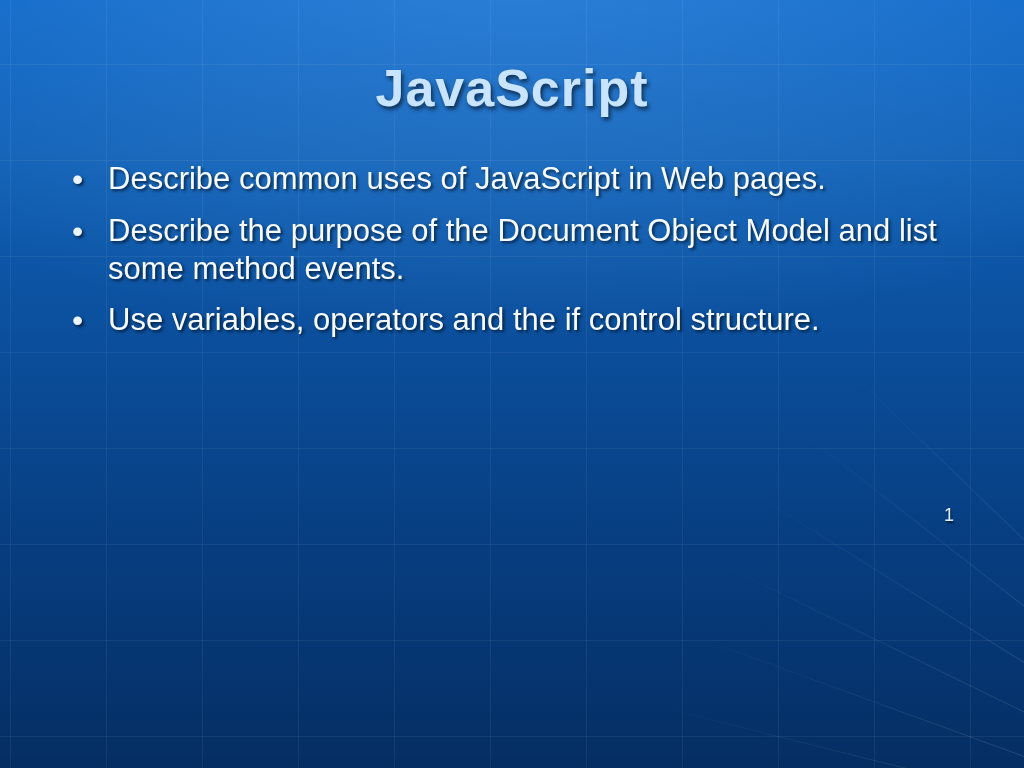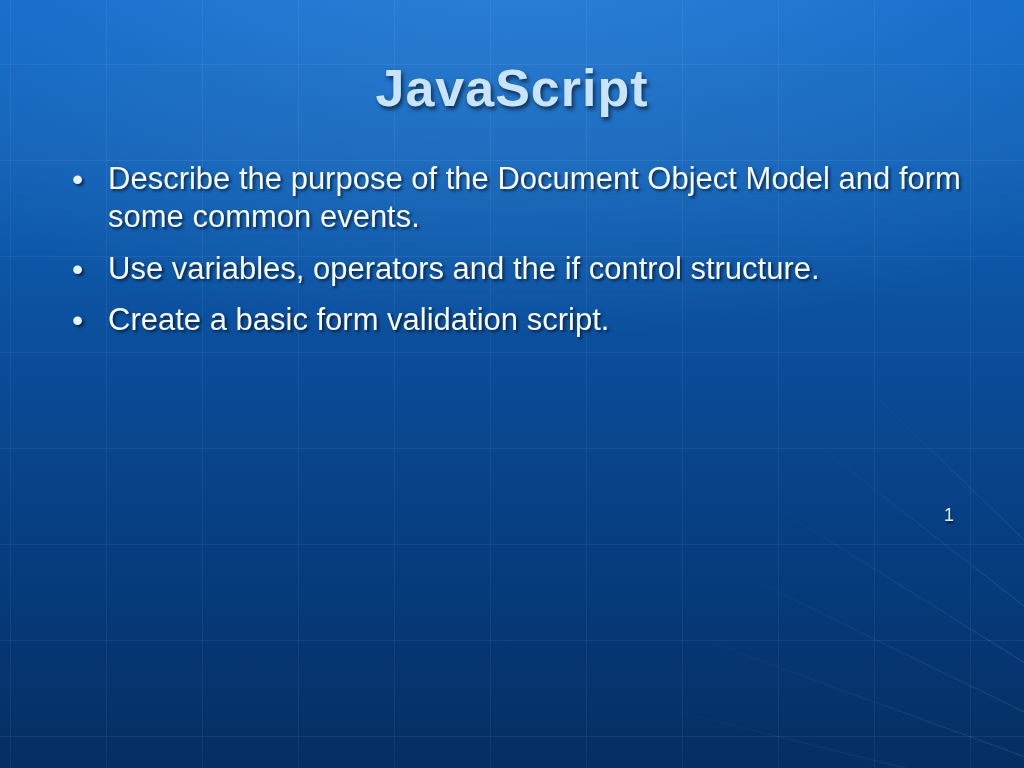--- a/index.html
+++ b/index.html
@@ -87,18 +87,18 @@
   <span style="transform: rotate(20deg);"></span>
   <span style="transform: rotate(26deg);"></span>
   <span style="transform: rotate(32deg);"></span>
   <span style="transform: rotate(38deg);"></span>
   <span style="transform: rotate(44deg);"></span>
 </div>
 
 <div class="slide">
   <h1 class="title">JavaScript</h1>
   <ul class="bullets">
-    <li>Describe the purpose of the Document Object Model and form some common events.</li>
+    <li>Describe common uses of JavaScript in Web pages.</li>
+    <li>Describe the purpose of the Document Object Model and list some method events.</li>
     <li>Use variables, operators and the if control structure.</li>
-    <li>Create a basic form validation script.</li>
   </ul>
   <div class="page-number">1</div>
 </div>
 
 </body></html>

